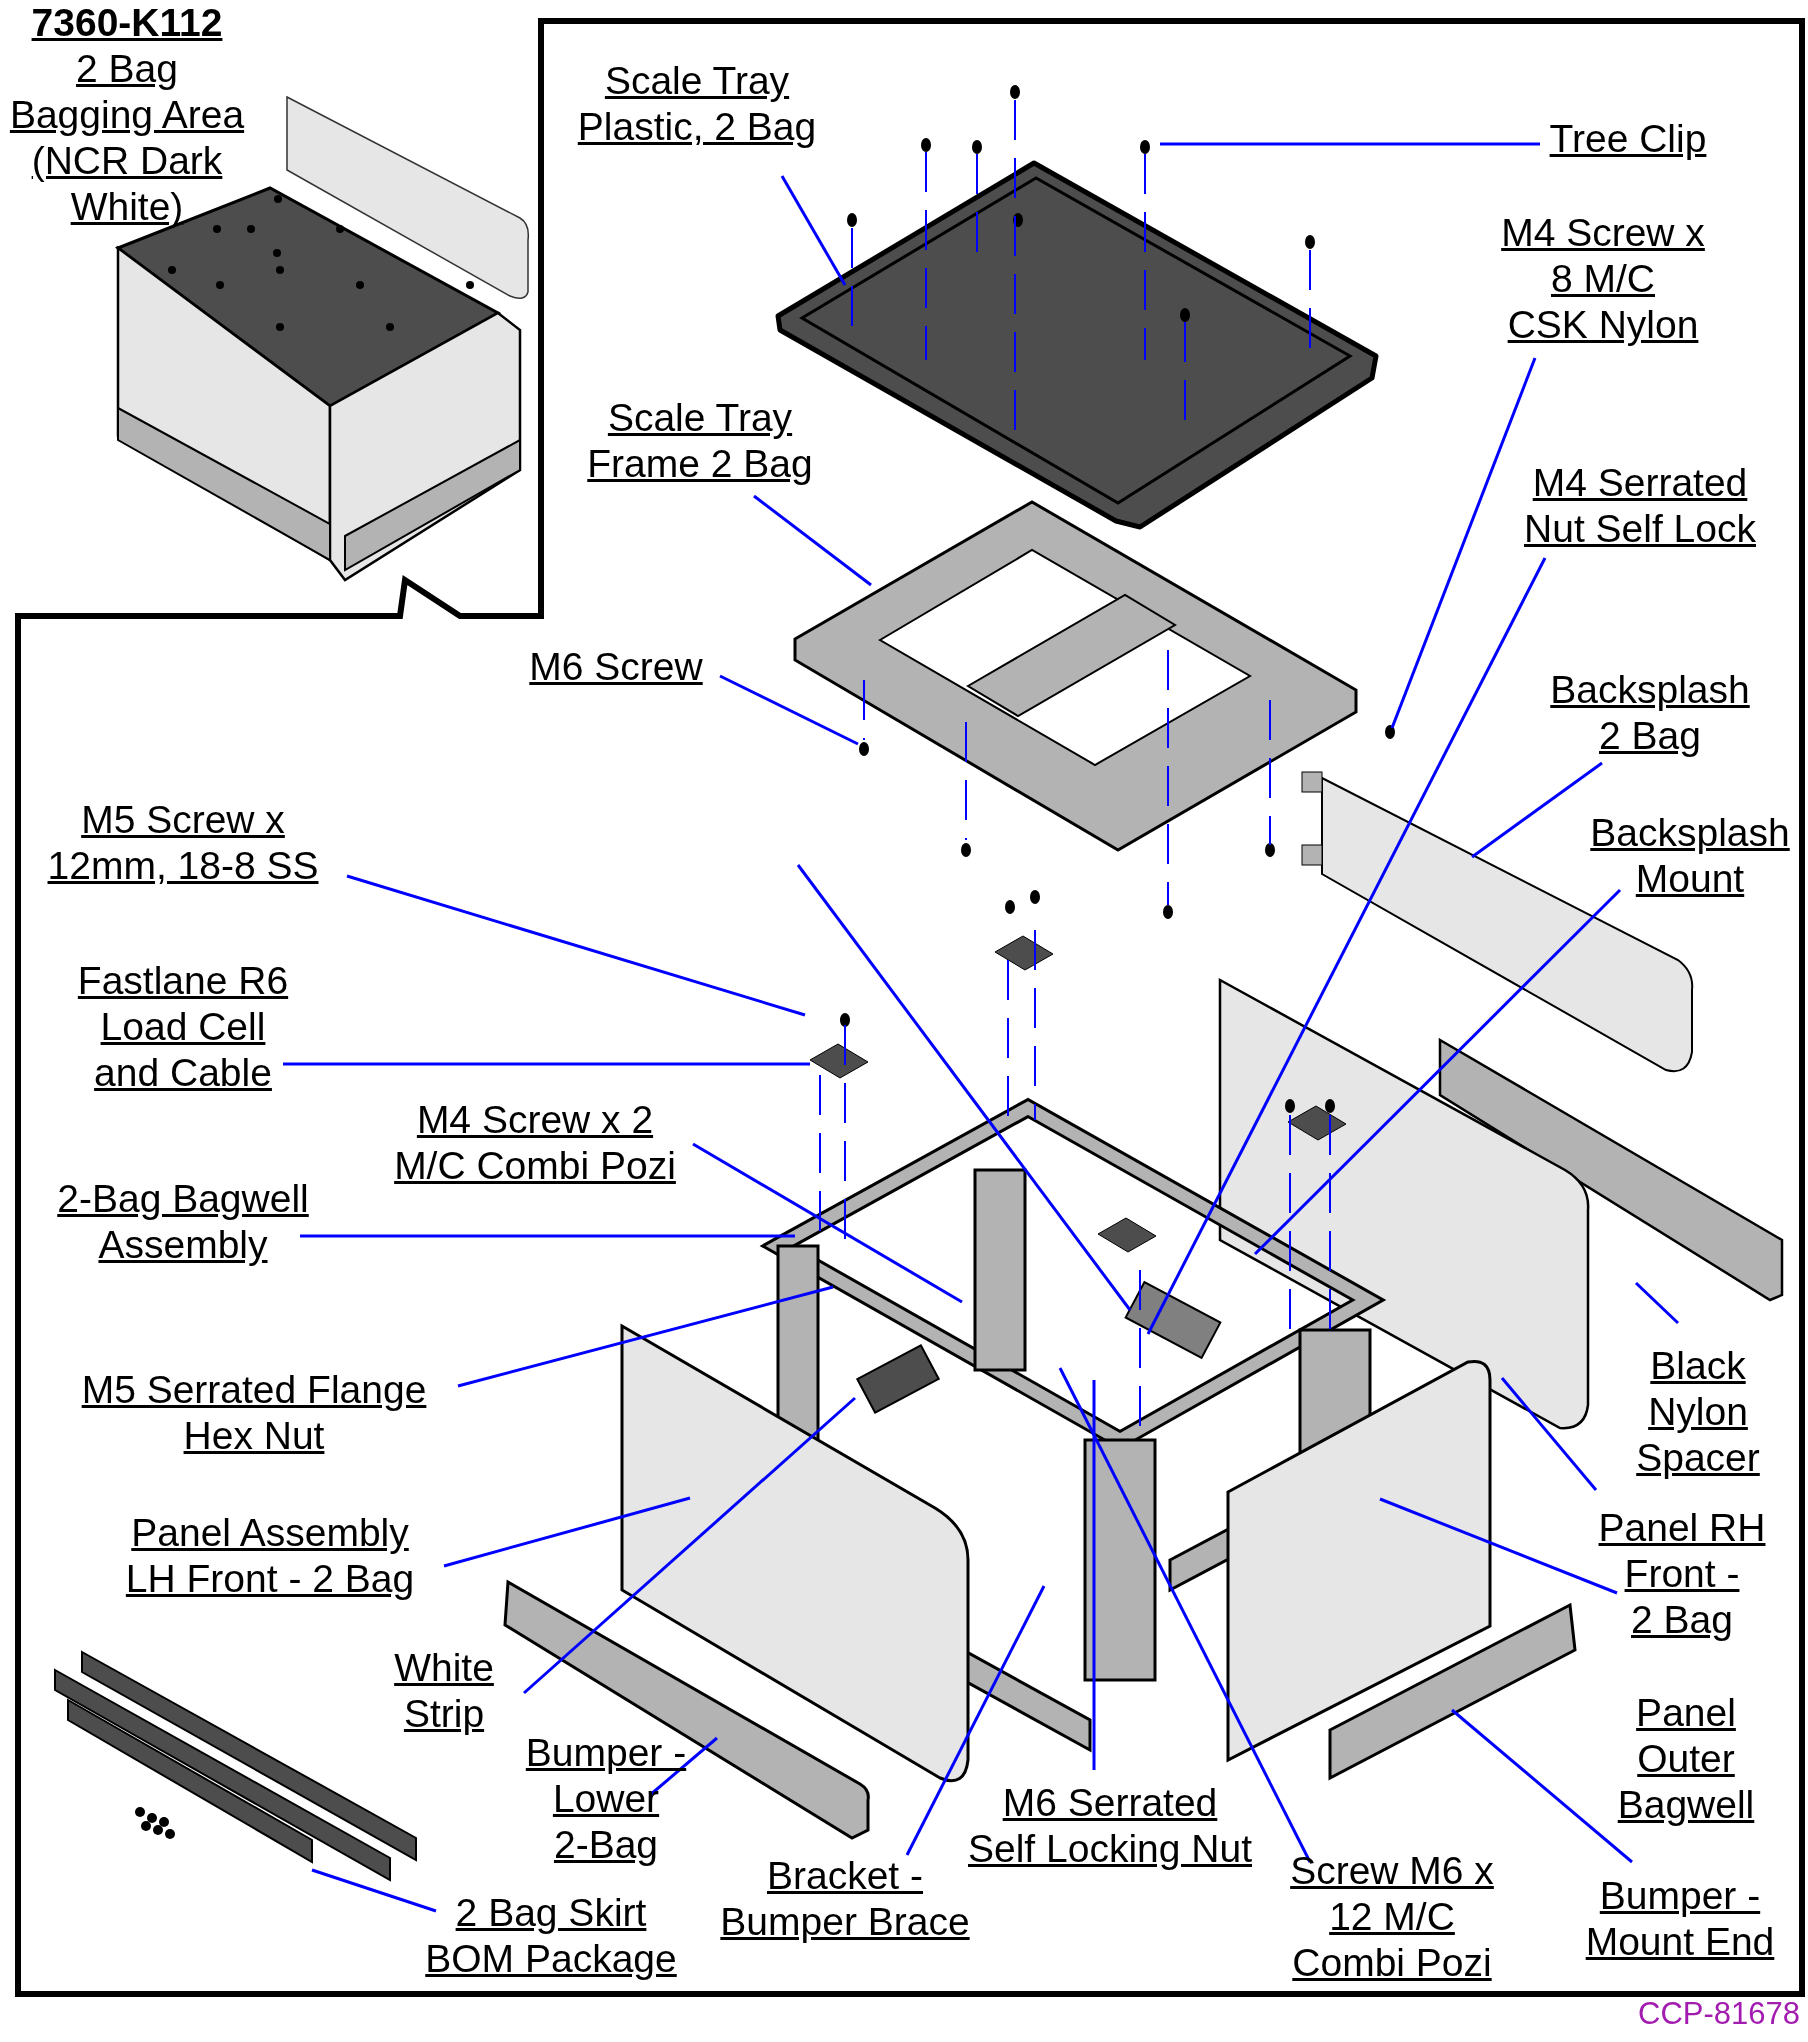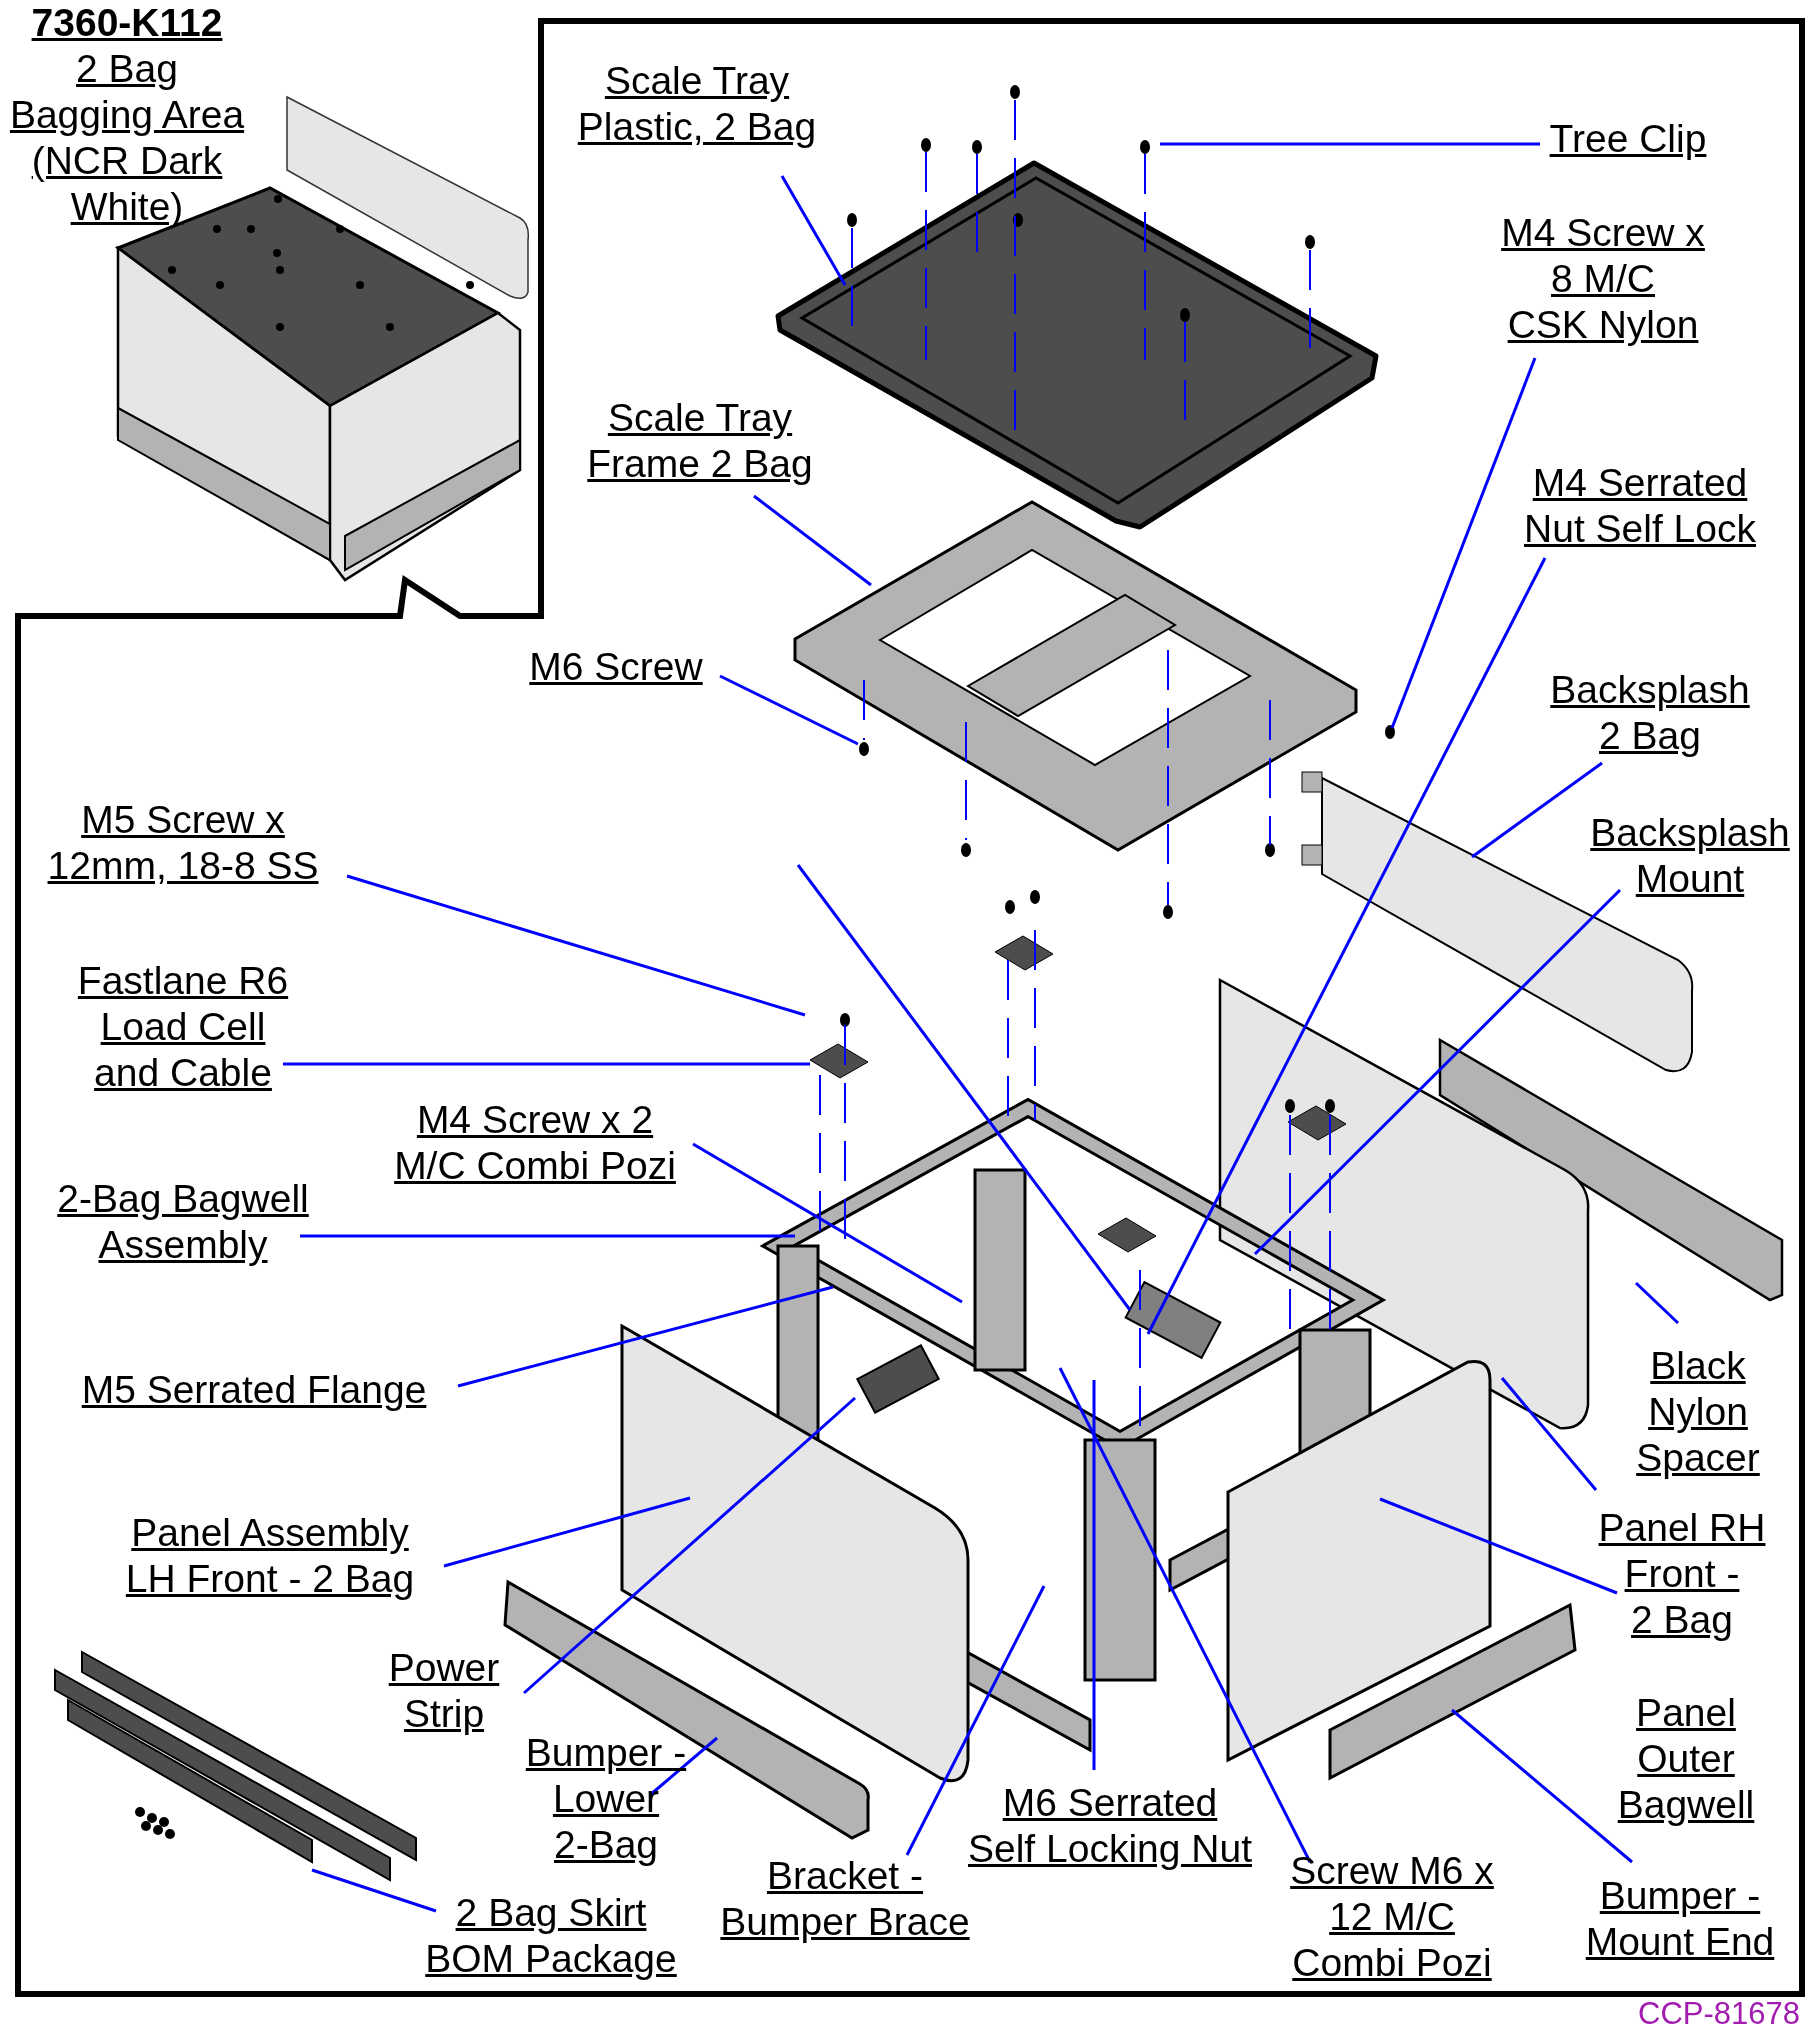--- a/index.html
+++ b/index.html
@@ -245,32 +245,33 @@
         <span class="ln">2-Bag Bagwell</span>
         <span class="ln">Assembly</span>
       </div>
       <div class="lbl" style="left: 1698px; top: 1343px;">
         <span class="ln">Black</span>
         <span class="ln">Nylon</span>
         <span class="ln">Spacer</span>
       </div>
       <div class="lbl" style="left: 254px; top: 1367px;">
         <span class="ln">M5 Serrated Flange</span>
+        <span class="ln">Hex Nut</span>
       </div>
       <div class="lbl" style="left: 1682px; top: 1505px;">
         <span class="ln">Panel RH</span>
         <span class="ln">Front -</span>
         <span class="ln">2 Bag</span>
       </div>
       <div class="lbl" style="left: 270px; top: 1510px;">
         <span class="ln">Panel Assembly</span>
         <span class="ln">LH Front - 2 Bag</span>
       </div>
       <div class="lbl" style="left: 444px; top: 1645px;">
-        <span class="ln">Power</span>
+        <span class="ln">White</span>
         <span class="ln">Strip</span>
       </div>
       <div class="lbl" style="left: 1686px; top: 1690px;">
         <span class="ln">Panel</span>
         <span class="ln">Outer</span>
         <span class="ln">Bagwell</span>
       </div>
       <div class="lbl" style="left: 606px; top: 1730px;">
         <span class="ln">Bumper -</span>
         <span class="ln">Lower</span>

